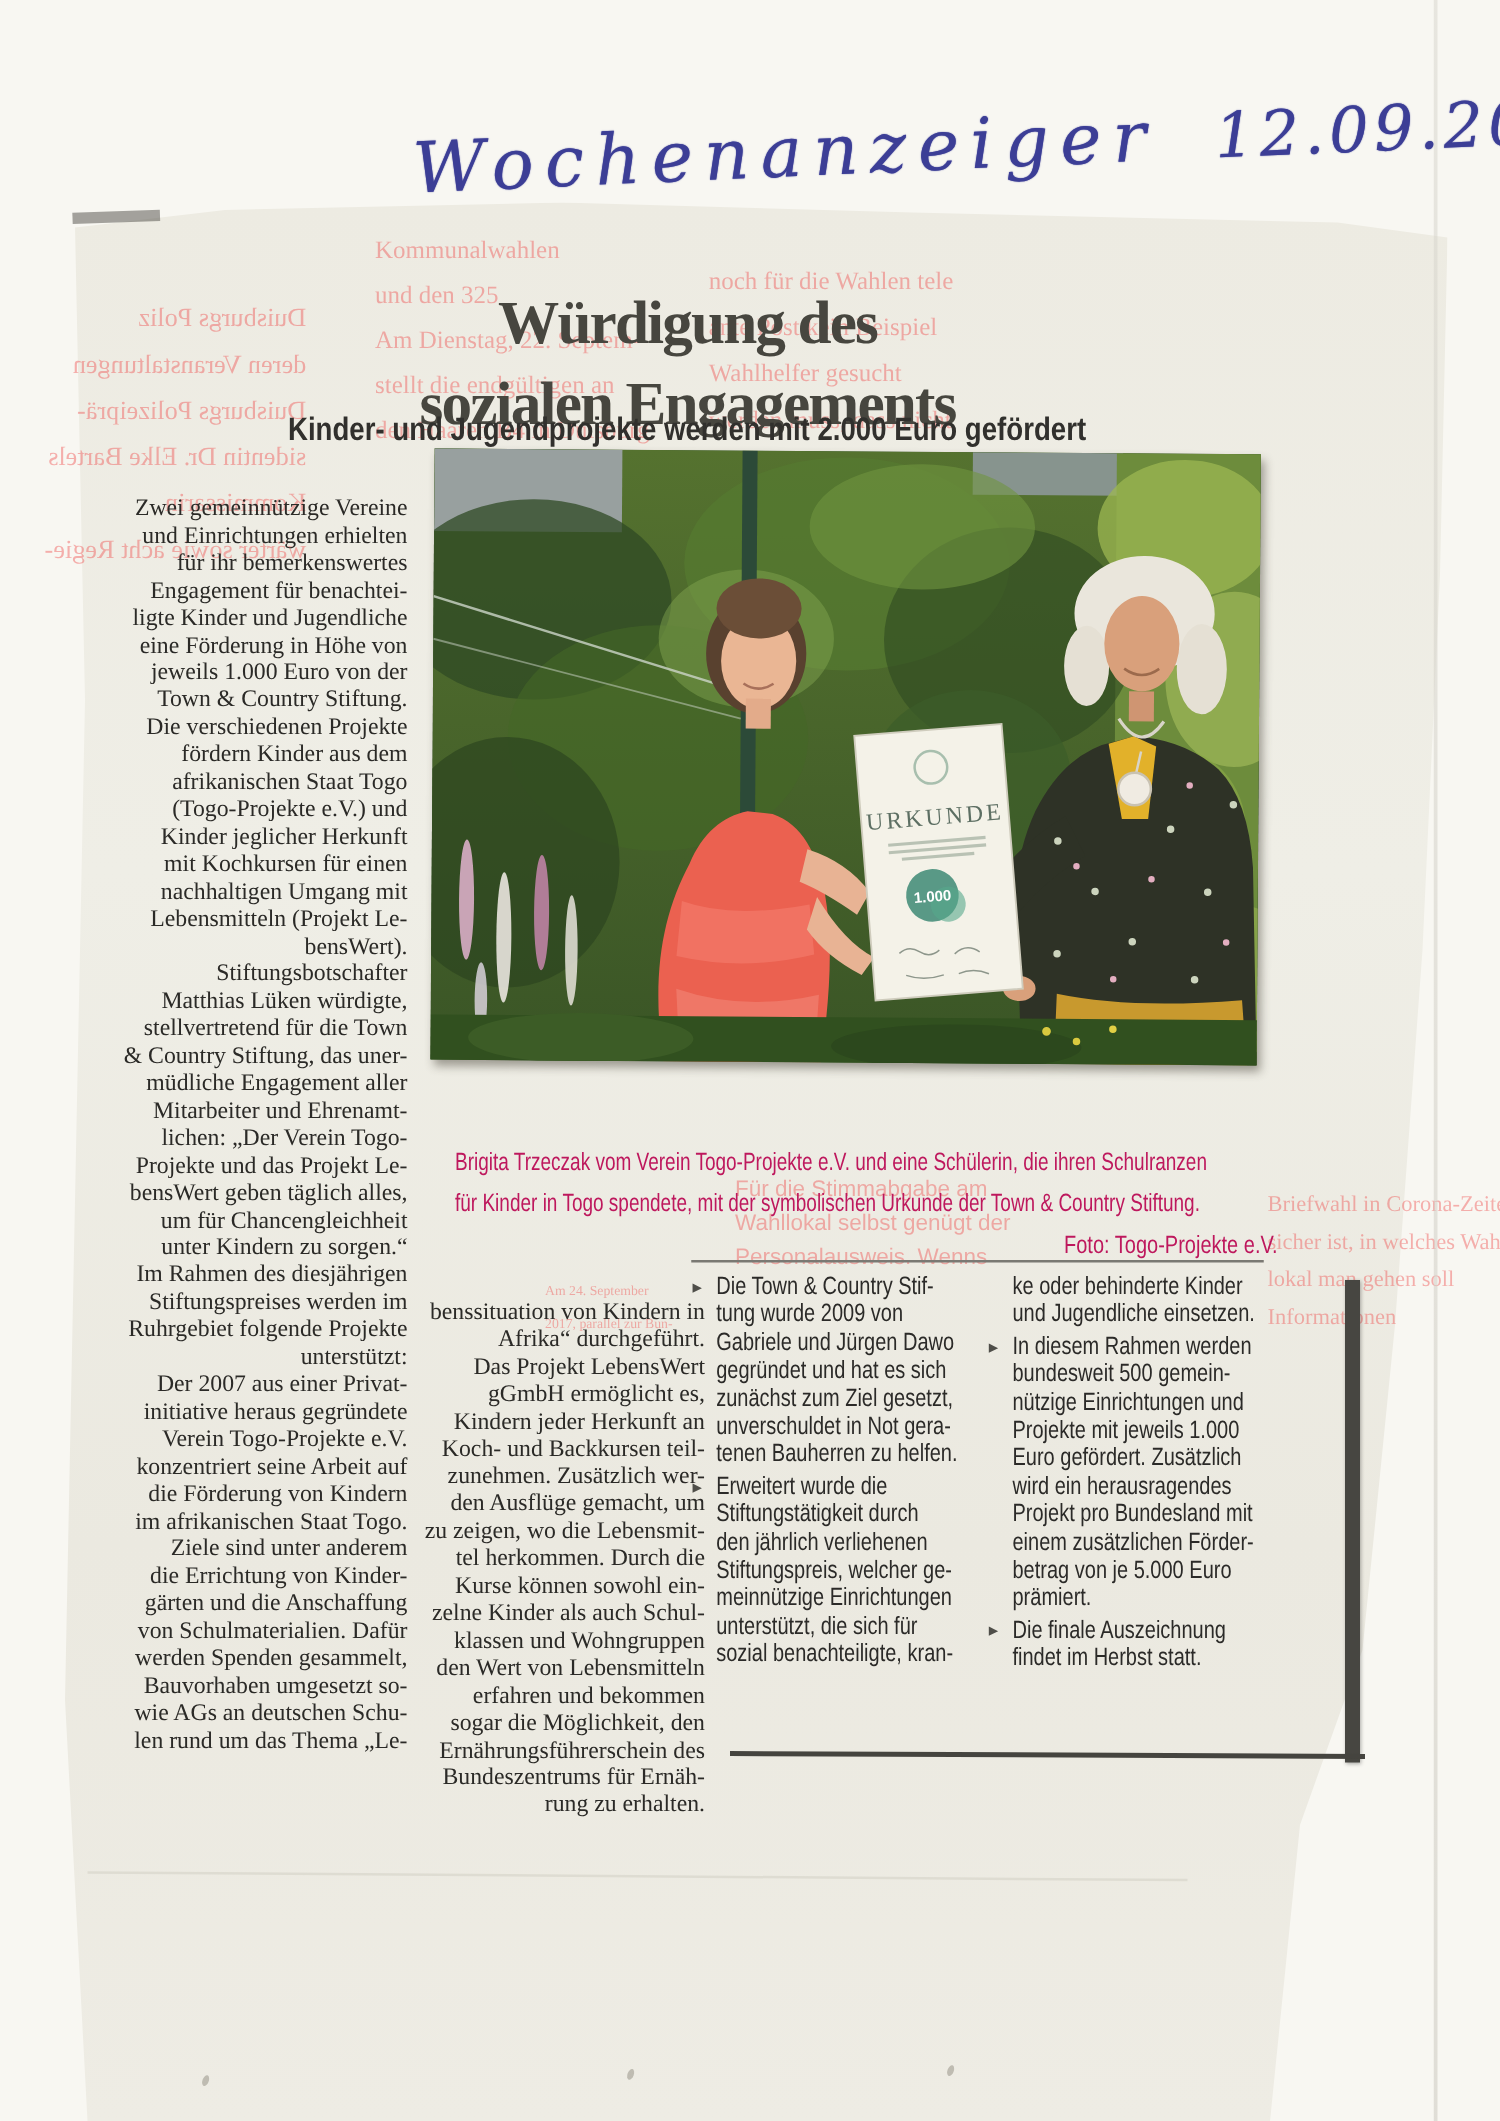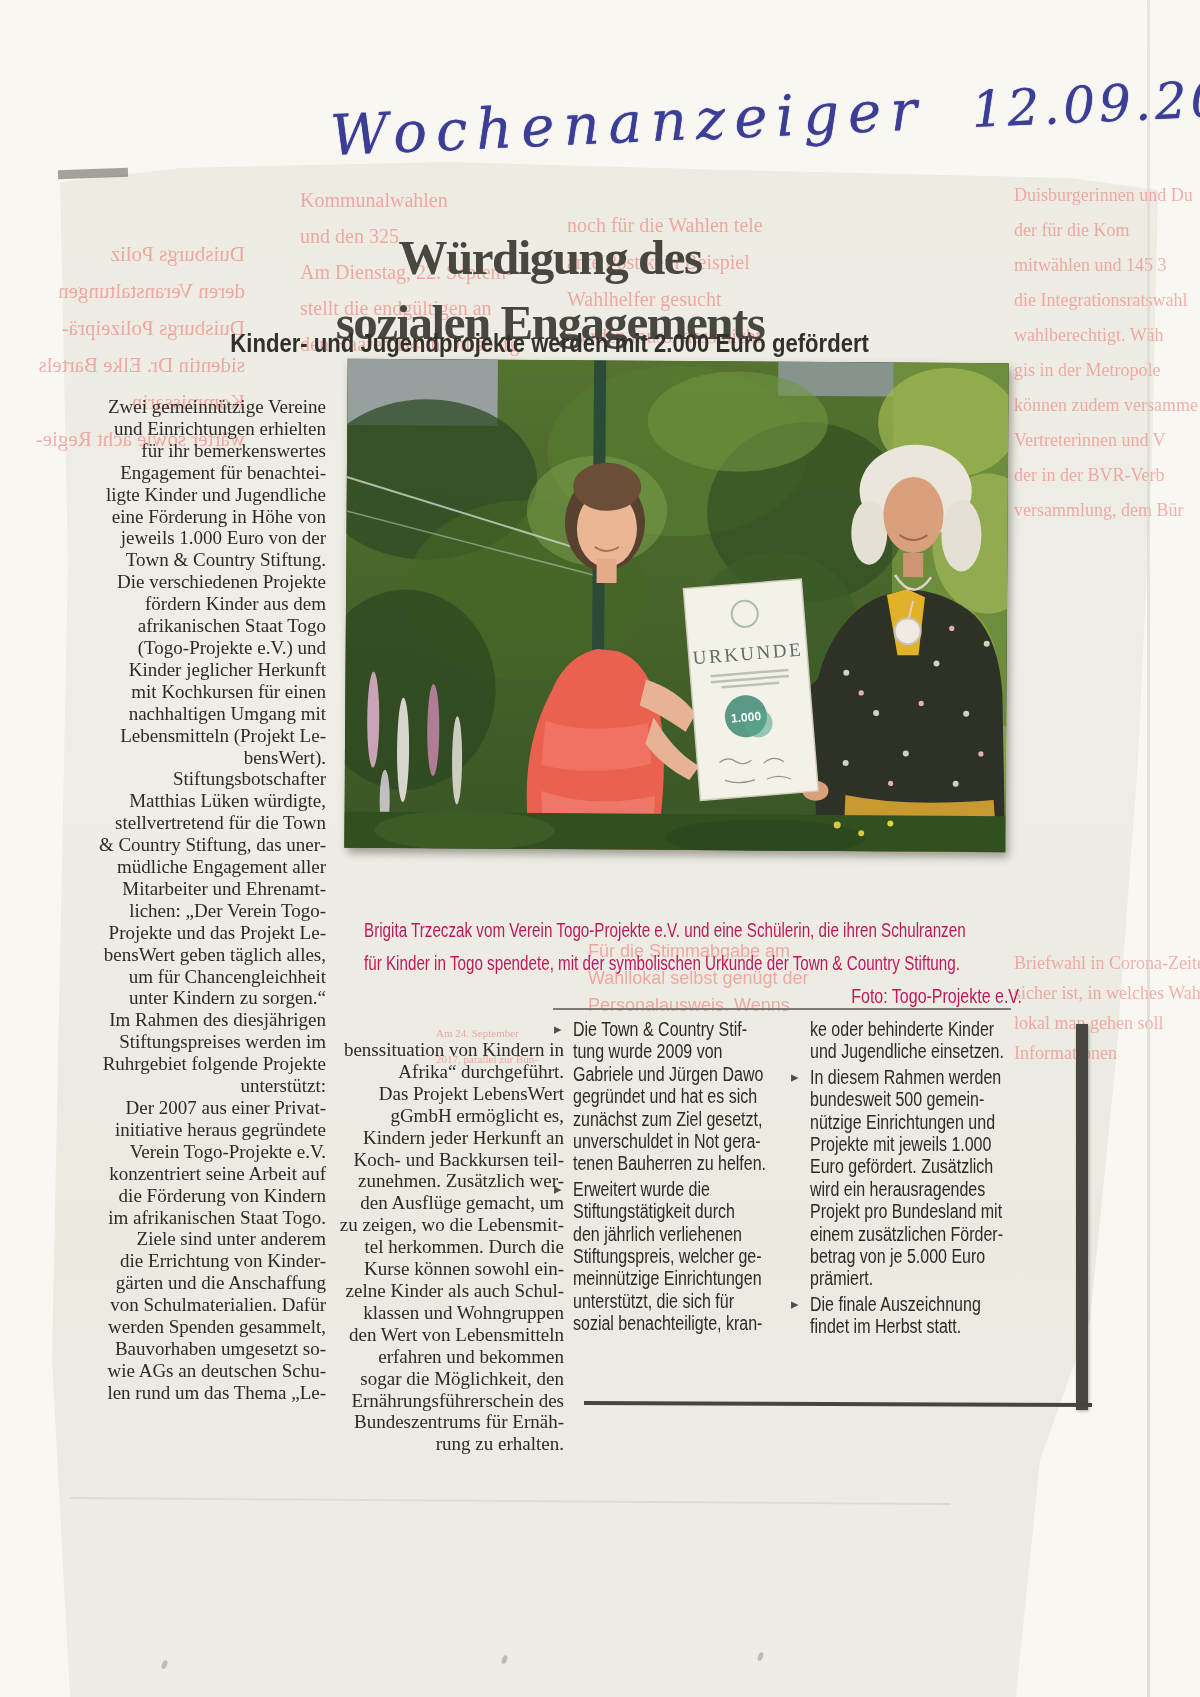--- a/index.html
+++ b/index.html
@@ -96,30 +96,20 @@
   <div class="ghost g-topc">Kommunalwahlen
 und den 325
 Am Dienstag, 22. Septem-
 stellt die endgültigen an
 den Haaren B4 in Duisburg</div>
   <div class="ghost g-topr">noch für die Wahlen tele
 ante Post kein Beispiel
 Wahlhelfer gesucht
 werden muss, dass nicht
 direkt bei der Stabsstelle</div>
-  <div class="ghost g-rstrip">Duisburgerinnen und Du
-der für die Kom
-mitwählen und 145 3
-die Integrationsratswahl
-wahlberechtigt. Wäh
-gis in der Metropole
-können zudem versamme
-Vertreterinnen und V
-der in der BVR-Verb
-versammlung, dem Bür</div>
   <div class="ghost g-midl">Am 24. September
 2017, parallel zur Bun-</div>
   <div class="ghost g-midc">Für die Stimmabgabe am
 Wahllokal selbst genügt der
 Personalausweis. Wenns</div>
   <div class="ghost g-rlow">Briefwahl in Corona-Zeiten
 sicher ist, in welches Wahl-
 lokal man gehen soll
 Informationen</div>
 

